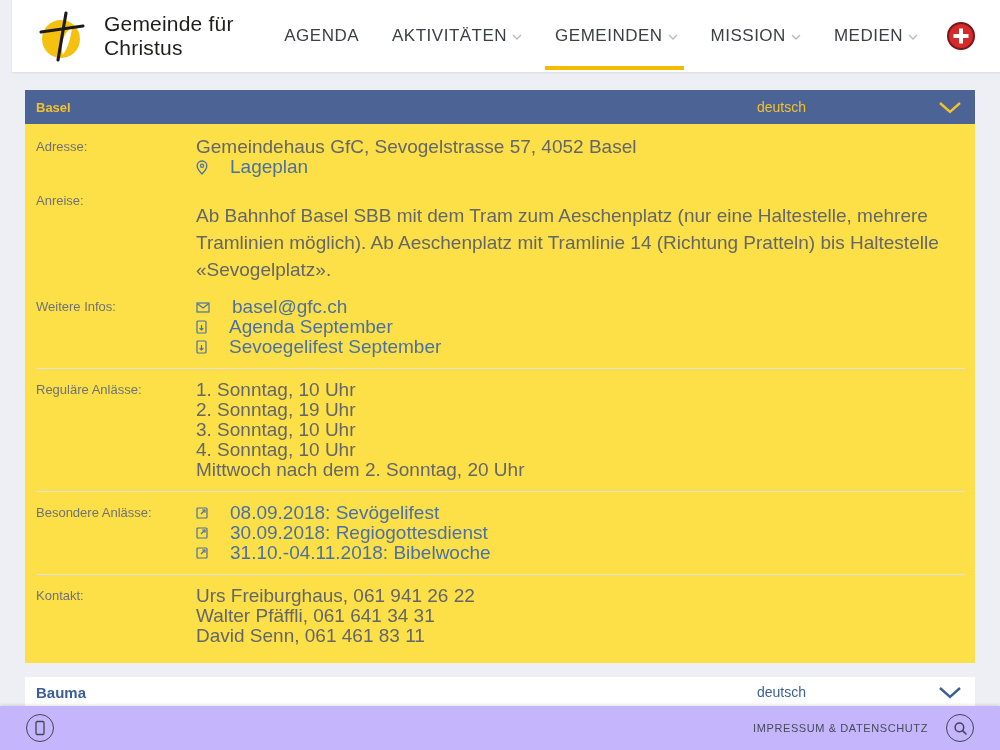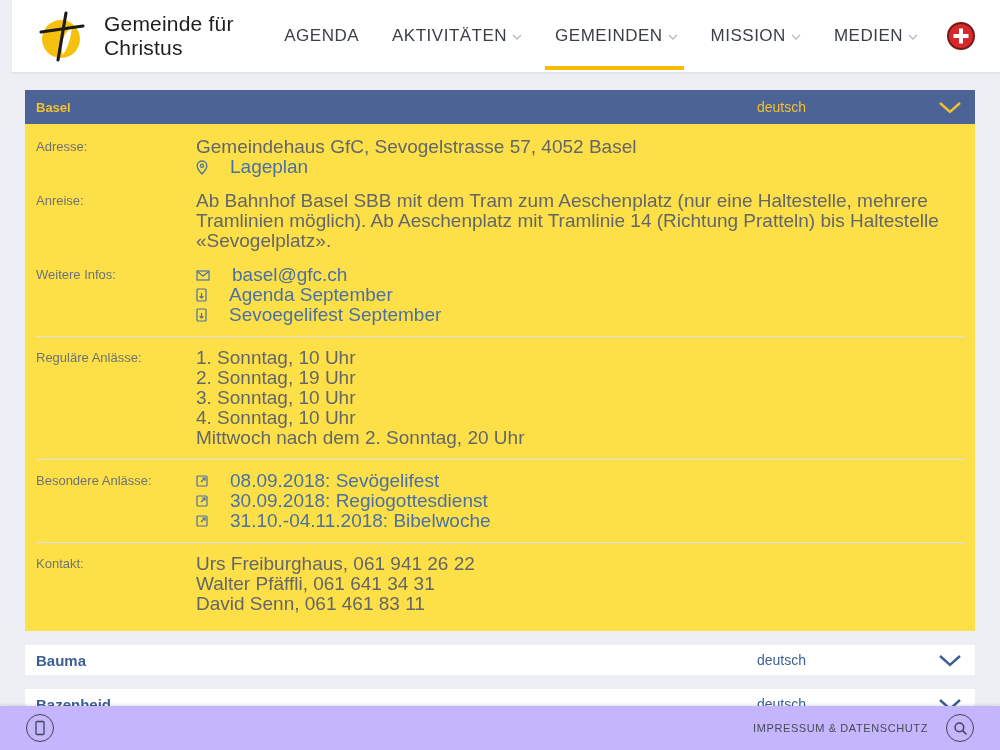--- a/index.html
+++ b/index.html
@@ -166,21 +166,21 @@
                   <circle cx="6" cy="5.7" r="1.6" fill="none" stroke="#4a70a5" stroke-width="1.2"></circle>
                 </svg>
             </span>
             <span>Lageplan</span>
           </a>
         </div>
       </div>
 
       <div class="info-row">
         <div class="info-label">Anreise:</div>
-        <div class="info-value" style="line-height:20px;">Ab Bahnhof Basel SBB mit dem Tram zum Aeschenplatz (nur eine Haltestelle, mehrere Tramlinien möglich). Ab Aeschenplatz mit Tramlinie 14 (Richtung Pratteln) bis Haltestelle «Sevogelplatz».</div>
+        <div class="info-value" style="line-height:27px;margin-top:11px;">Ab Bahnhof Basel SBB mit dem Tram zum Aeschenplatz (nur eine Haltestelle, mehrere Tramlinien möglich). Ab Aeschenplatz mit Tramlinie 14 (Richtung Pratteln) bis Haltestelle «Sevogelplatz».</div>
       </div>
 
       <div class="info-row">
         <div class="info-label">Weitere Infos:</div>
         <div class="info-value">
           <a class="link-line">
             <span class="link-ico">
               <svg width="14" height="11" viewBox="0 0 14 11">
                   <rect x="1" y="1" width="12" height="9" fill="none" stroke="#4a70a5" stroke-width="1.2"></rect>
                   <polyline points="1.5,1.8 7,6 12.5,1.8" fill="none" stroke="#4a70a5" stroke-width="1.2"></polyline>

